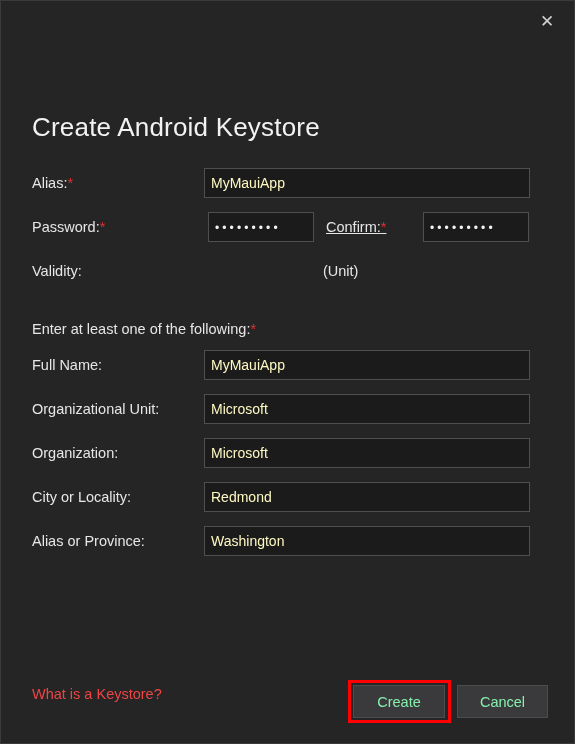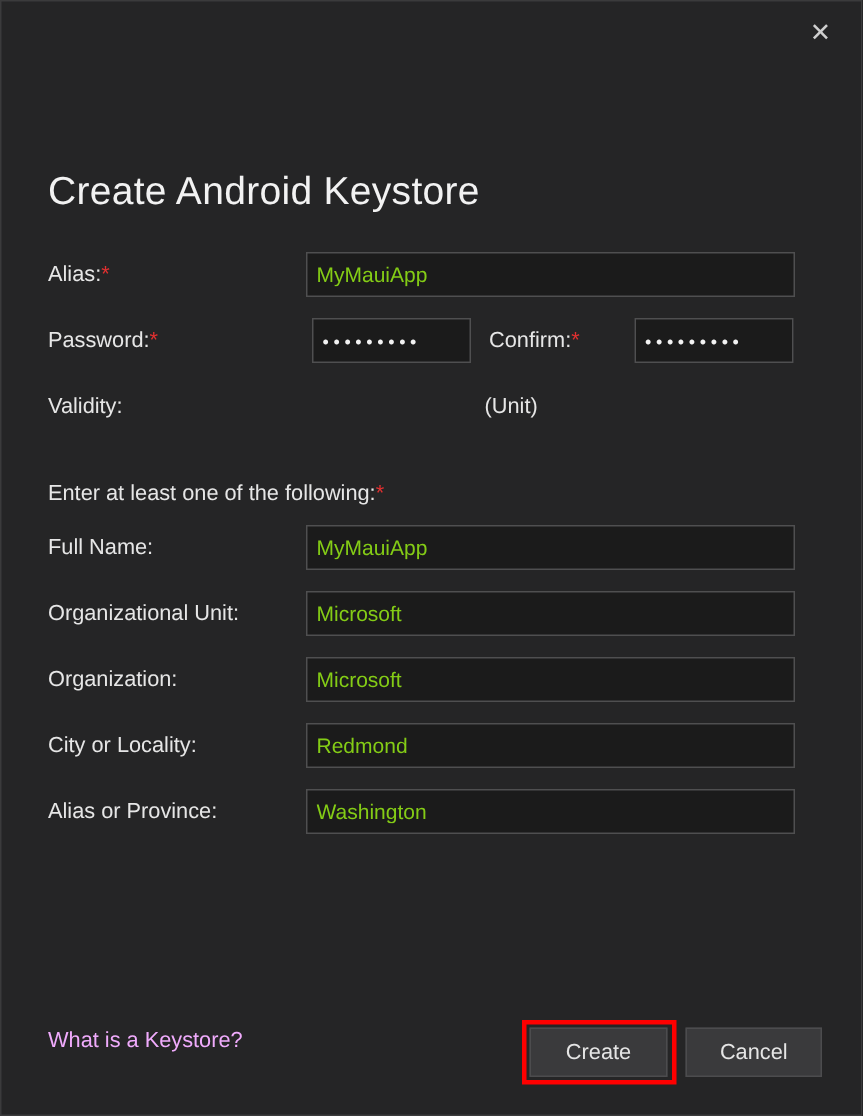--- a/index.html
+++ b/index.html
@@ -79,21 +79,21 @@
     font-size: 14.5px;
   }
   .inp {
     position: absolute;
     top: 50%;
     transform: translateY(-50%);
     box-sizing: border-box;
     height: 30px;
     background: #1b1b1b;
     border: 1px solid #4f4f50;
-    color: #84cc16;
+    color: #fef9c3;
     font-family: "Liberation Sans", sans-serif;
     font-size: 14px;
     padding: 0 2px 0 6px;
     outline: none;
     border-radius: 0;
   }
   .inp-wide  { left: 203px; width: 326px; }
   .inp-small { left: 207px; width: 106px; }
   .inp-conf  { left: 422px; width: 106px; }
   .inp-dots {
@@ -105,48 +105,48 @@
   .suffix {
     position: absolute;
     top: 50%;
     transform: translateY(-50%);
     font-size: 14.5px;
     color: #e6e6e6;
     white-space: nowrap;
   }
   .suffix-years  { left: 322px; }
   .suffix-digits { left: 322px; }
-  .confirm-lbl { left: 325px; }
+  .confirm-lbl { left: 325px; text-decoration: underline; }
   .section-note {
     position: absolute;
     left: 31px;
     top: 320px;
     font-size: 14.5px;
     color: #e6e6e6;
     white-space: nowrap;
   }
   
   .footer-link {
     position: absolute;
     left: 31px;
     top: 685px;
     font-size: 14.5px;
-    color: #f0abfc;
+    color: #ef4444;
     text-decoration: none;
     cursor: pointer;
     white-space: nowrap;
   }
   .btn {
     position: absolute;
     top: 684px;
     height: 33px;
     box-sizing: border-box;
     background: #3a3a3c;
     border: 1px solid #4c4c4e;
-    color: #e5e5e5;
+    color: #86efac;
     font-family: "Liberation Sans", sans-serif;
     font-size: 14.5px;
     cursor: pointer;
     border-radius: 0;
     padding: 0;
   }
   .btn-create { left: 352px; width: 92px; }
   .btn-cancel { left: 456px; width: 91px; }
   .highlight-box {
     position: absolute;

